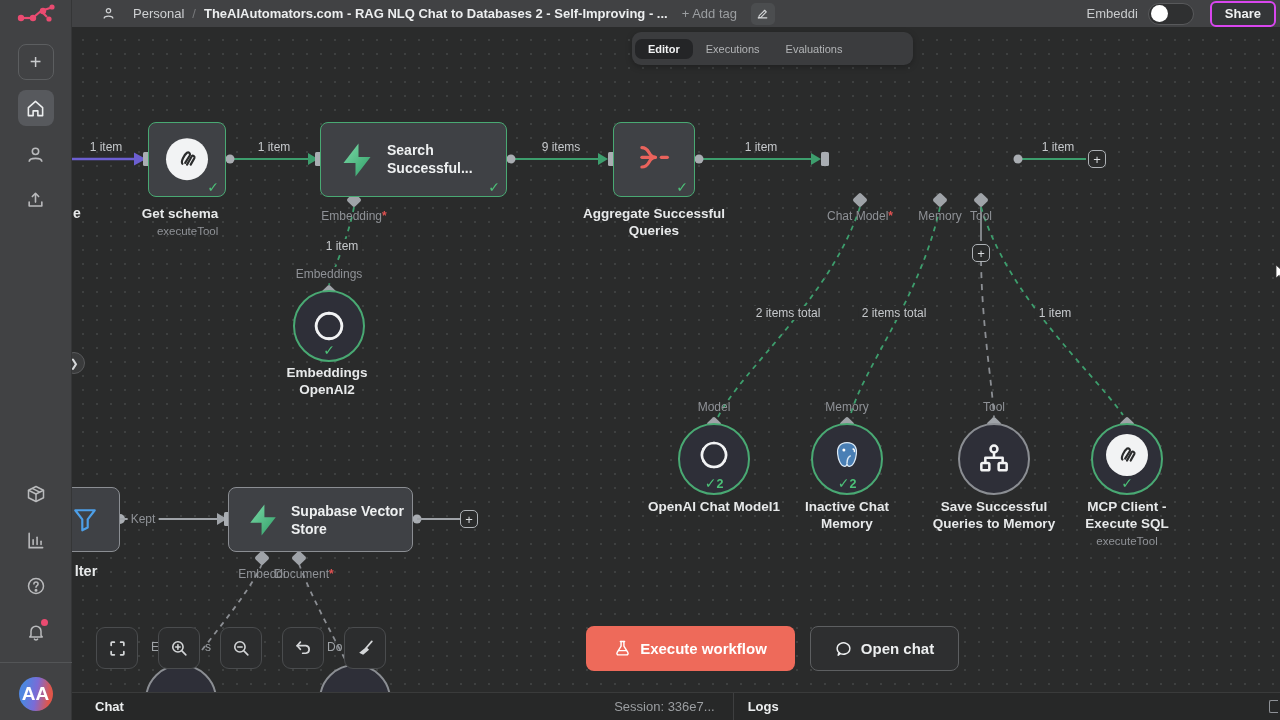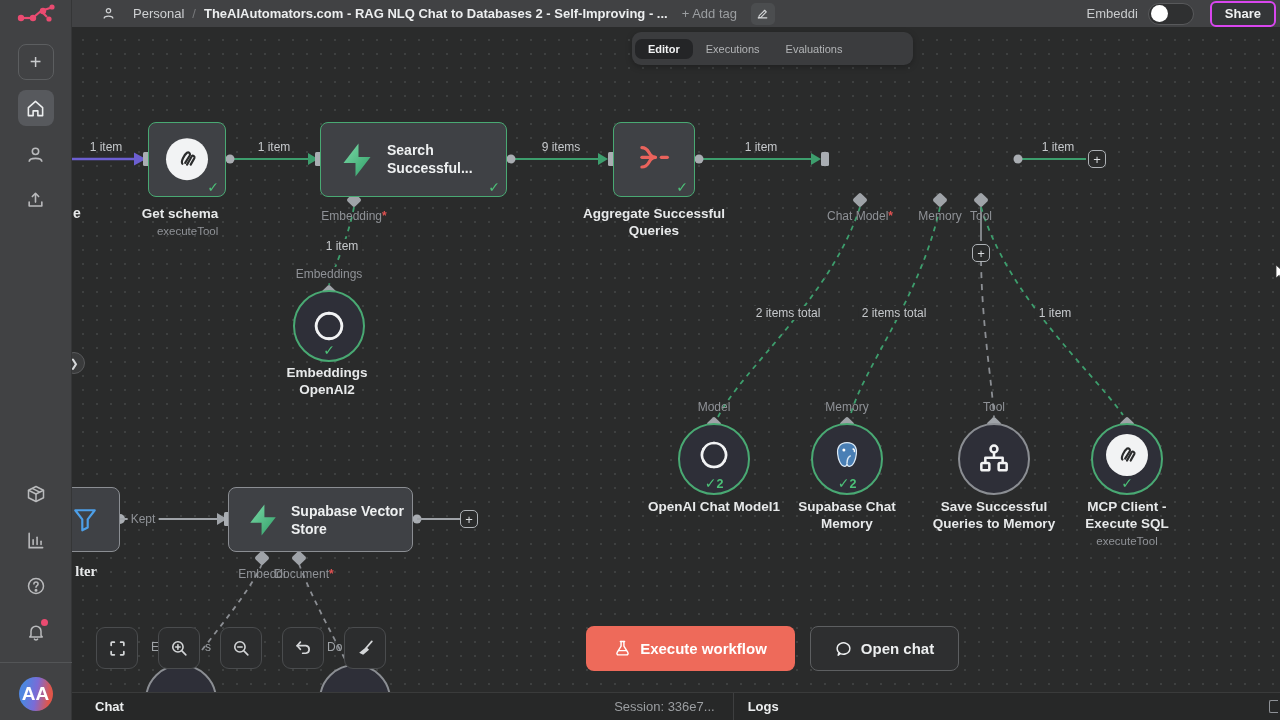--- a/index.html
+++ b/index.html
@@ -395,21 +395,21 @@
     <div class="circle-node" style="left:739px; top:396px;">
       <svg width="30" height="30" viewBox="0 0 24 24" style="margin-top:-8px;">
         <path d="M12 2 C6 2 4 6 4.5 11 C5 16 7 21 10 21 C11.5 21 12 20 12 18.5 C12 20 12.5 21 14 21 C17 21 19 16 19.5 11 C20 6 18 2 12 2 Z" fill="#4a7fb5" stroke="#dce9f5" stroke-width="1"></path>
         <circle cx="9.5" cy="8" r="1.2" fill="#fff"></circle>
         <path d="M16.5 7 C18 7.5 18.5 9 17.5 9.5" stroke="#fff" stroke-width="1.2" fill="none"></path>
         <path d="M12 18.5 C12 15 13 13.5 15 12.5" stroke="#dce9f5" stroke-width="1.2" fill="none"></path>
       </svg>
       <div class="circle-badge"><span class="check" style="position:static;"></span><span>2</span></div>
     </div>
     <div class="node-label" style="left:775px; top:471px;">
-      <div>Supabase Chat</div>
+      <div>Inactive Chat</div>
       <div>Memory</div>
     </div>
 
     <div class="circle-node idle" style="left:886px; top:396px;">
       <svg width="32" height="32" viewBox="0 0 24 24" fill="none" stroke="#f2f3f4" stroke-width="1.9" stroke-linejoin="round">
         <circle cx="12" cy="4.5" r="2.6"></circle>
           <path d="M12 7.2 V11"></path>
           <path d="M5.5 15 V11 H18.5 V15"></path>
           <rect x="2.5" y="15" width="6" height="5.5" rx="1"></rect>
           <rect x="15.5" y="15" width="6" height="5.5" rx="1"></rect>
@@ -433,21 +433,21 @@
       <div>MCP Client -</div>
       <div>Execute SQL</div>
       <div class="node-sub">executeTool</div>
     </div>
 
     <div class="node" style="left:-50px; top:460px; width:98px; height:65px;">
       <svg width="26" height="26" viewBox="0 0 24 24" fill="none" stroke="#4d9fe8" stroke-width="2" stroke-linejoin="round" style="position:absolute; left:49px; top:19px;">
         <path d="M3 3 H21 L14.5 11.5 V19 L9.5 21.5 V11.5 Z"></path>
       </svg>
     </div>
-    <div class="node-label" style="left:14px; top:536px; font-size:14.5px;font-family:Liberation Serif, serif;">
+    <div class="node-label" style="left:14px; top:536px; font-size:14.5px;">
       <div>lter</div>
     </div>
 
     <div class="node" style="left:156px; top:460px; width:185px; height:65px;">
       <div style="position:absolute; left:17px; top:15px;">
         <svg width="34" height="34" viewBox="0 0 24 24">
           <defs>
               <linearGradient id="supa2" x1="0" y1="0" x2="1" y2="1">
                 <stop offset="0" stop-color="#7ddba8"></stop>
                 <stop offset="1" stop-color="#2f9e67"></stop>

